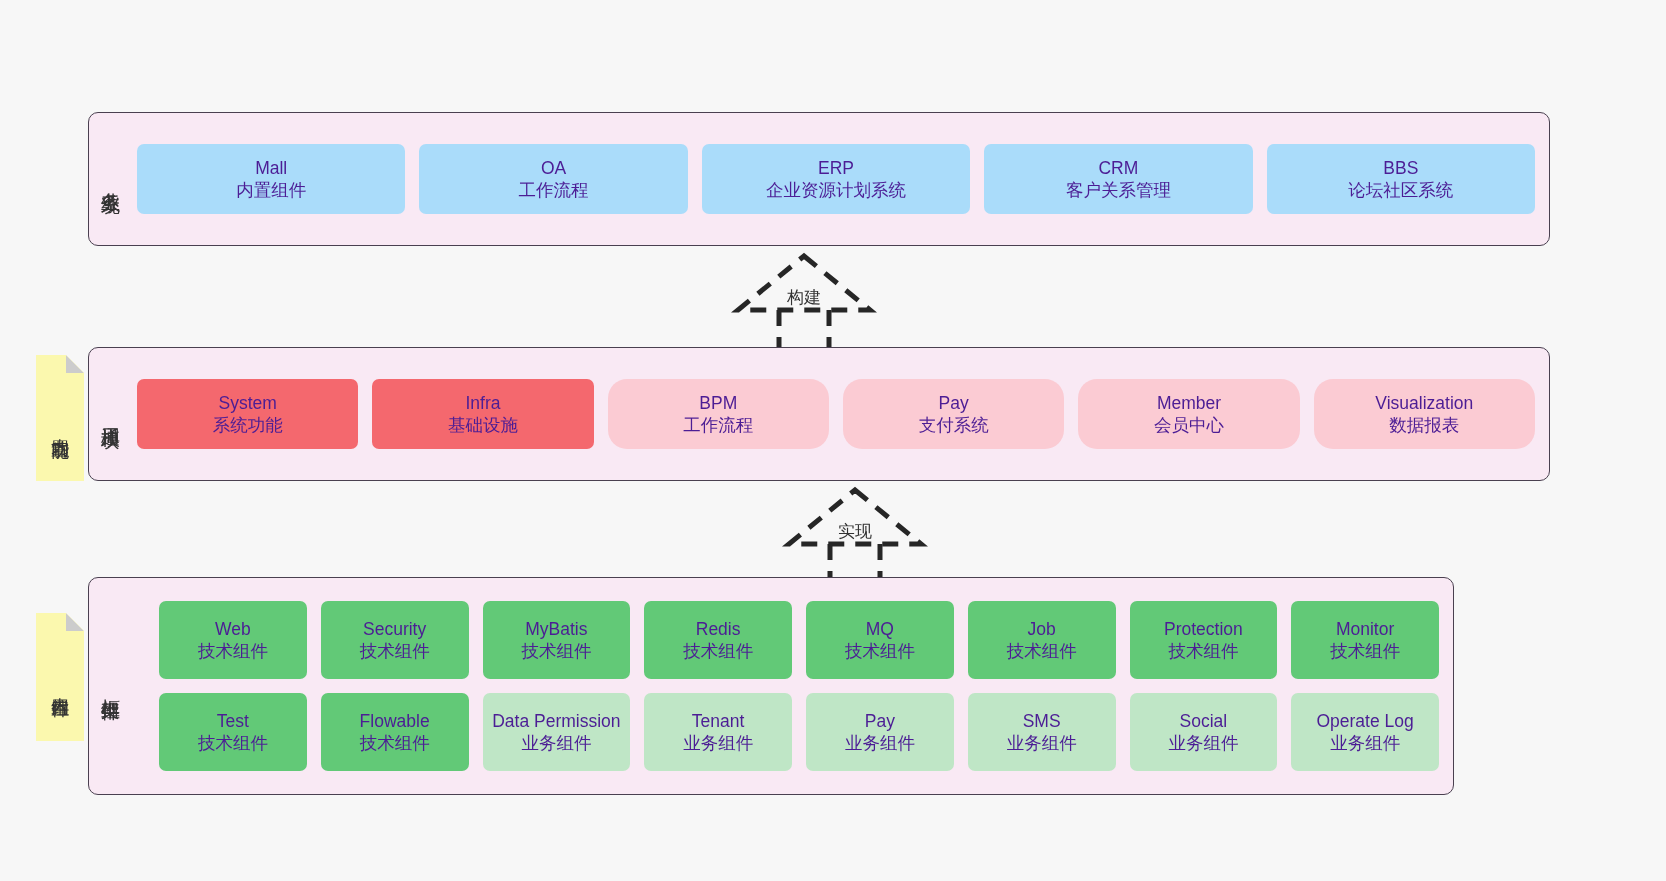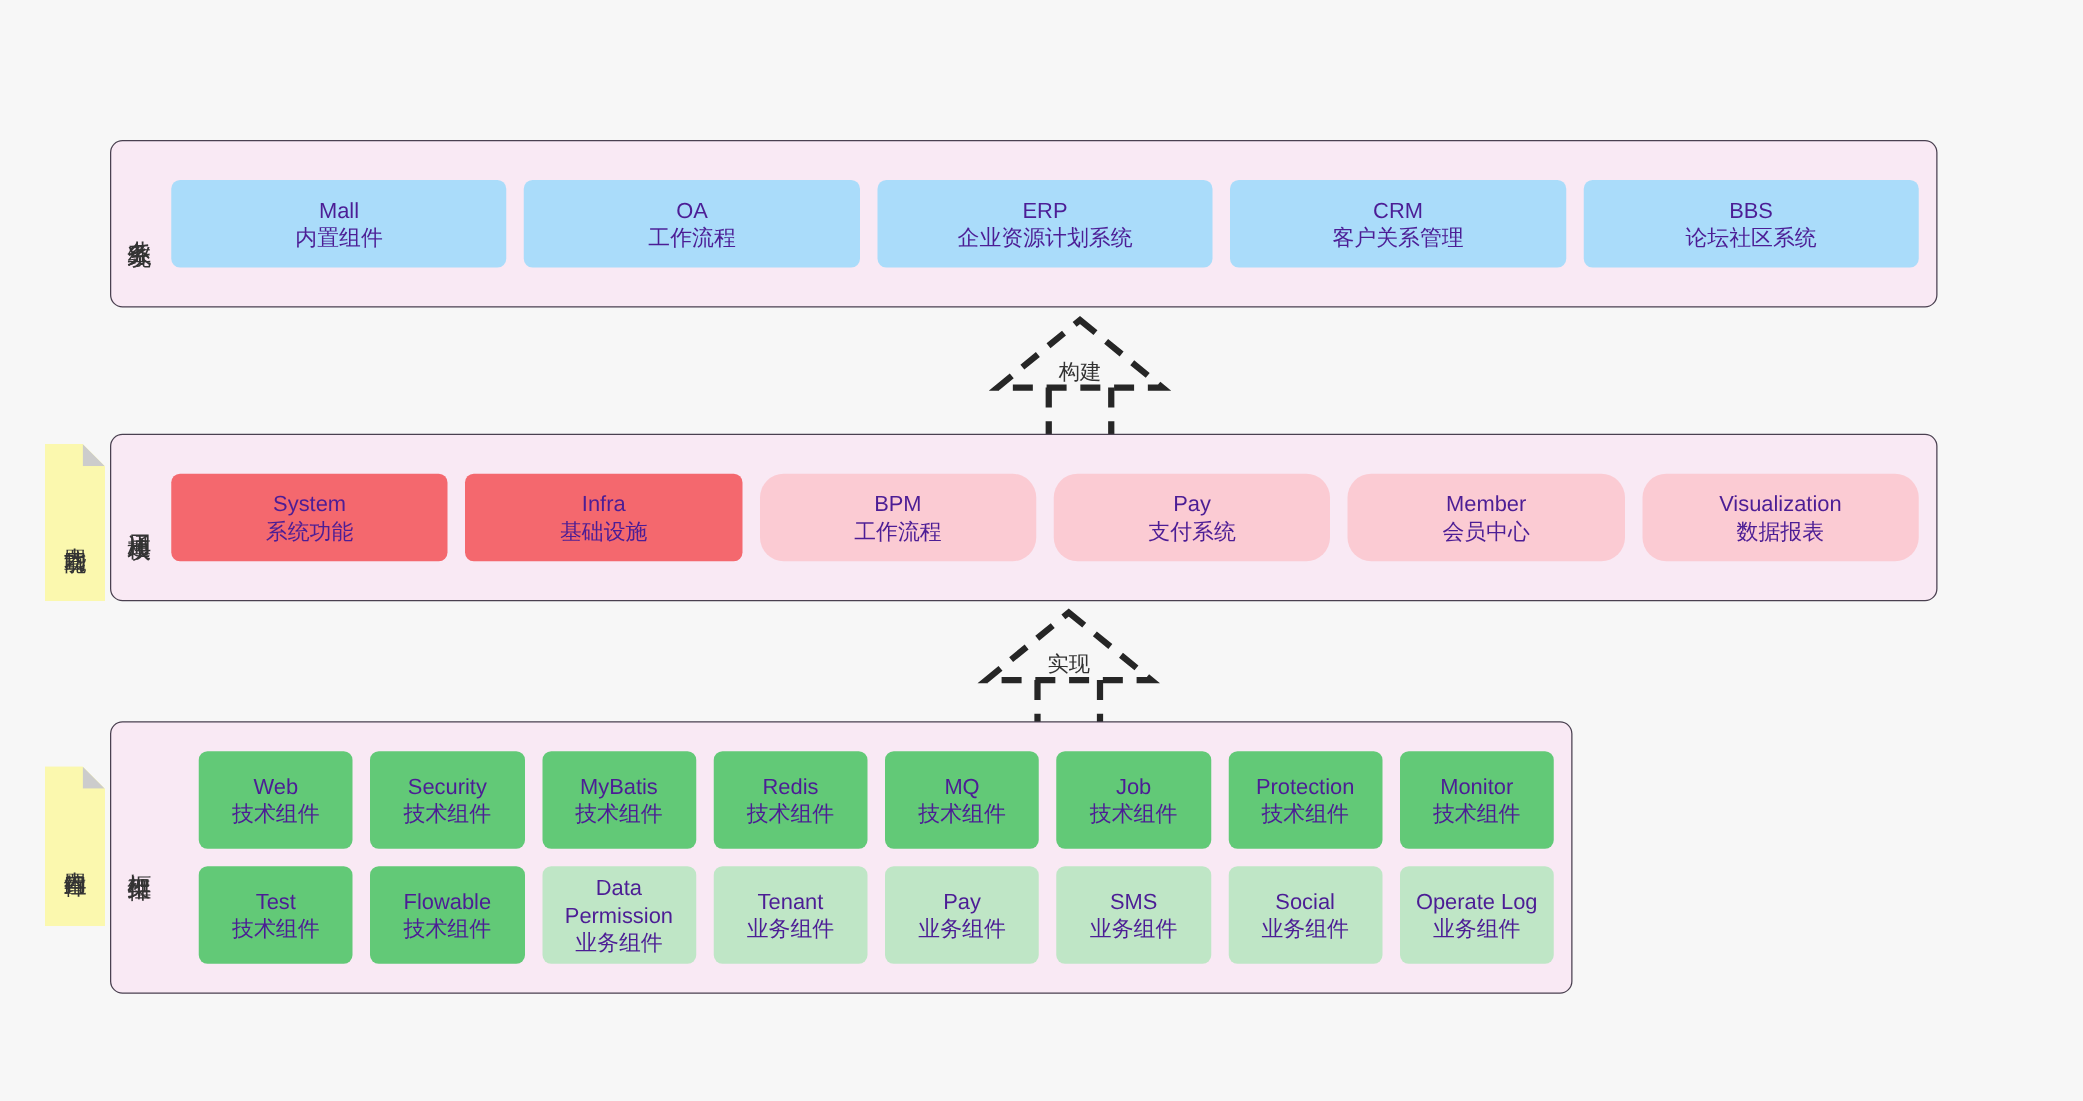--- a/index.html
+++ b/index.html
@@ -92,21 +92,21 @@
   .c-green      { background: #62c977; }
   .c-lightgreen { background: #bfe6c6; }
 
   
   #layer-business        { left: 88px;  top: 112px; width: 1462px; height: 134px; }
   #layer-business .cell  { height: 70px; }
 
   #layer-modules         { left: 88px;  top: 347px; width: 1462px; height: 134px; }
   #layer-modules .cell   { height: 70px; }
 
-  #layer-framework       { left: 88px;  top: 577px; width: 1170px; height: 218px; gap: 22px; }
+  #layer-framework       { left: 88px;  top: 577px; width: 1366px; height: 218px; gap: 22px; }
   #layer-framework .cell { height: 78px; }
 
   
   .note {
     position: absolute;
     width: 48px;
     background: #fbf8ae;
     box-sizing: border-box;
     display: flex;
     align-items: center;
@@ -143,21 +143,21 @@
     position: absolute;
     left: 0; right: 0;
     top: 38px;
     text-align: center;
     font-size: 17px;
     color: #333333;
     background: transparent;
     user-select: none;
     line-height: 1.2;
   }
-  #arrow-build  { left: 784px; top: 250px; }
+  #arrow-build  { left: 724px; top: 250px; }
   #arrow-impl   { left: 775px; top: 484px; }
 </style>
 </head>
 <body>
 
 <div id="canvas">
 
   <div class="layer" id="layer-business">
     <div class="layer-title">业务系统</div>
     <div class="layer-body">

